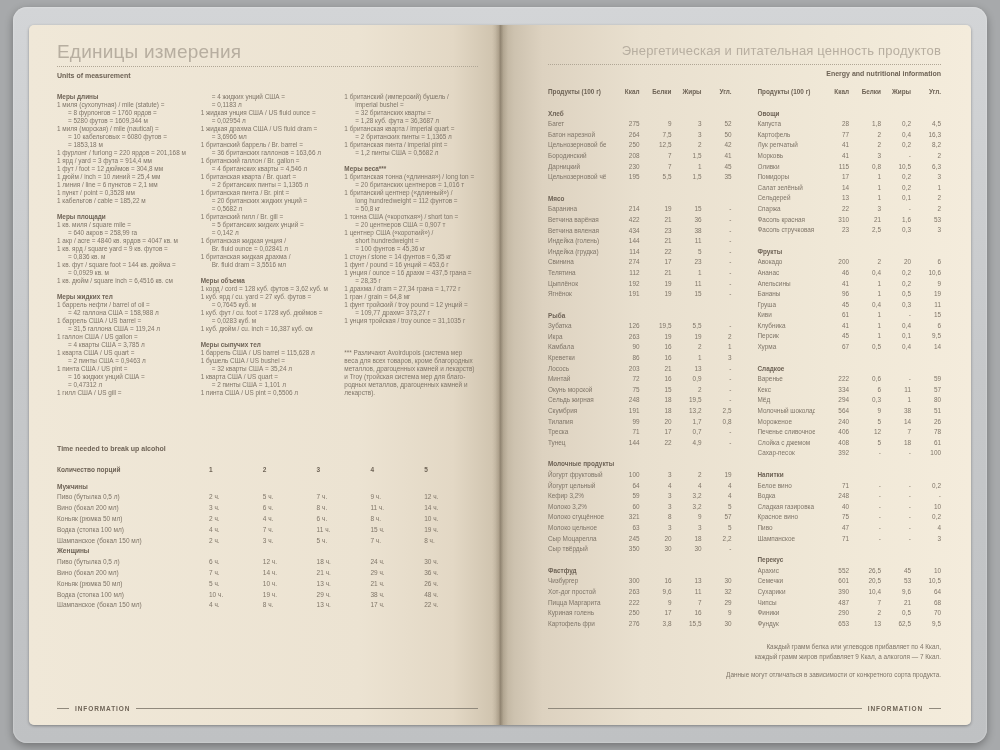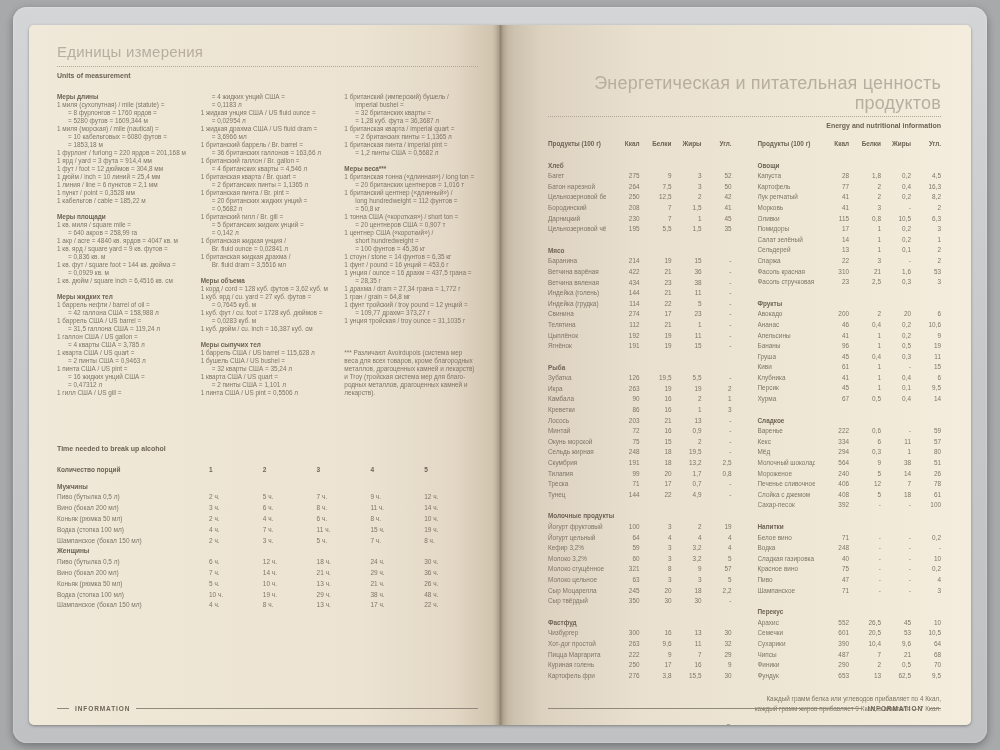--- a/index.html
+++ b/index.html
@@ -29,24 +29,24 @@
     border-radius:0 5px 5px 0;
   }
   .spine{
     position:absolute;left:calc(50% - 8px);top:0;width:16px;height:100%;pointer-events:none;
     background:linear-gradient(to right,rgba(70,56,38,0) 0%,rgba(70,56,38,.16) 42%,rgba(48,36,22,.30) 52%,rgba(70,56,38,.10) 72%,rgba(70,56,38,0) 100%);
   }
   .pl{position:absolute;inset:0;padding:16px 22px 0 28px;}
   .pr{position:absolute;inset:0;padding:16px 30px 0 48px;}
 
   .sec-title{
-    font-size:15px;line-height:22px;color:#b7aea0;letter-spacing:.2px;
+    font-size:19px;line-height:22px;color:#b7aea0;letter-spacing:.2px;
     padding-bottom:3px;border-bottom:1px dotted #b0a695;
   }
-  .sec-title.r{text-align:right;font-size:18px;line-height:20px;margin-top:32px;}
+  .sec-title.r{text-align:right;font-size:13px;line-height:20px;}
   .sec-sub{margin-top:5px;font-size:7px;font-weight:bold;color:#6e6356;}
   .sec-sub.r{text-align:right;}
 
   
   .ucols{display:flex;gap:10px;margin-top:14px;}
   .ucol{flex:1;min-width:0;}
   .uline{font-size:6.4px;line-height:8px;color:#7f7568;white-space:nowrap;overflow:hidden;}
   .uline.head{font-weight:bold;color:#6e6356;}
   .uline.ind{padding-left:11px;}
   .uspace{height:8px;}

